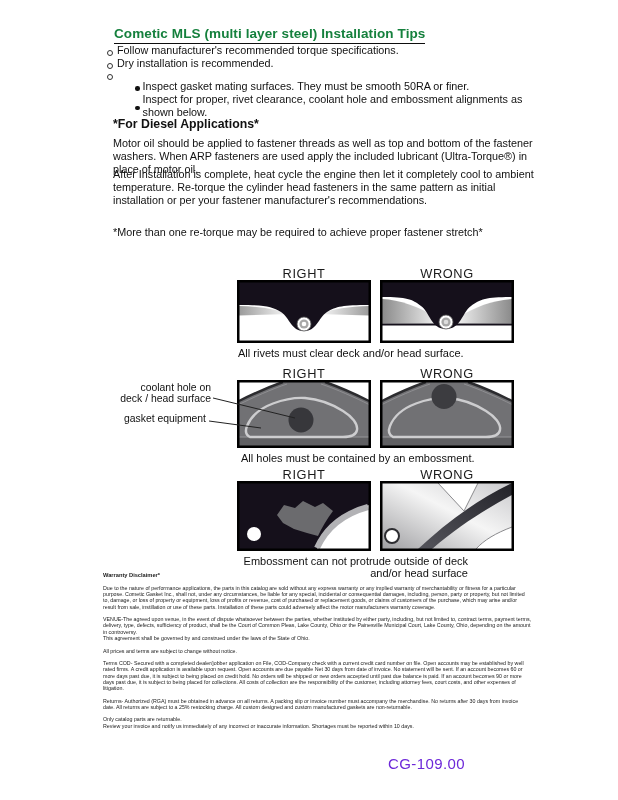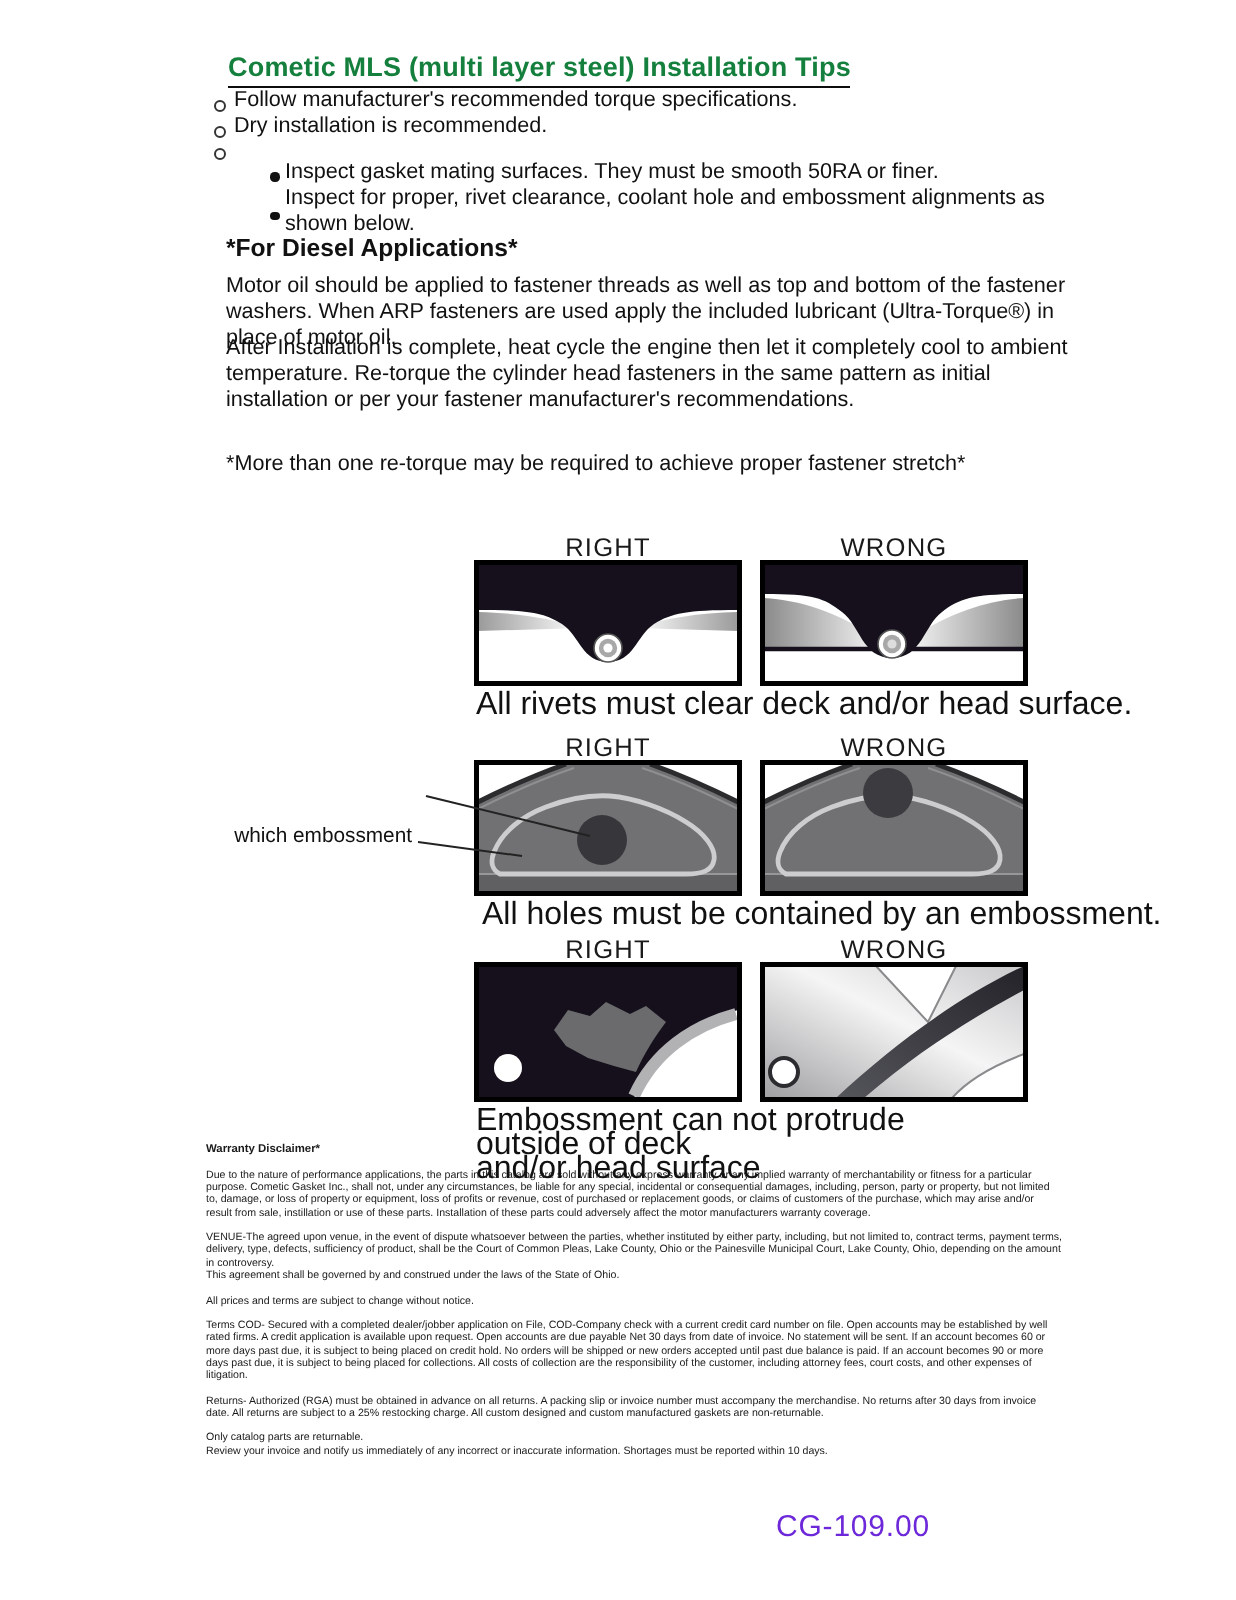--- a/index.html
+++ b/index.html
@@ -17,21 +17,21 @@
   .diesel-h{position:absolute;left:113px;top:117px;margin:0;font-size:12.3px;font-weight:bold;}
   .para{position:absolute;left:113px;width:434px;margin:0;font-size:10.8px;line-height:12.8px;}
   .p1{top:137px;}
   .p2{top:168px;}
   .p3{top:211px;margin-top:15px;}
   .diagrams{position:absolute;left:0;top:230px;width:618px;height:330px;margin-top:36px;}
   .dg-label{position:absolute;width:134px;text-align:center;font-size:12.8px;letter-spacing:.6px;
             color:#1a1a1a;}
   .panel{position:absolute;width:134px;display:block;}
   .panel svg{display:block;width:134px;}
-  .caption{position:absolute;font-size:16px;line-height:12.2px;color:#111;white-space:pre-line;}
+  .caption{position:absolute;font-size:11px;line-height:12.2px;color:#111;white-space:pre-line;text-align:right;}
   .callout{position:absolute;font-size:10.4px;line-height:11.4px;text-align:right;
            color:#111;white-space:pre-line;}
   .pointer-lines{position:absolute;left:0;top:0;width:618px;height:330px;pointer-events:none;}
   .legal{position:absolute;left:103px;top:572px;width:428px;font-size:5.3px;line-height:6.3px;
          color:#1a1a1a;}
   .legal-h{font-weight:bold;font-size:5.7px;margin:0 0 6.5px 0;}
   .legal p{margin:0 0 6.2px 0;white-space:pre-line;}
   .pagecode{position:absolute;left:388px;top:755px;font-size:15px;color:#6d28d9;letter-spacing:.4px;}
 </style>
 </head>
@@ -118,21 +118,23 @@
         <circle cx="66" cy="42" r="2.3" fill="#ddd"></circle>
         <rect x="1.25" y="1.25" width="131.5" height="60.5" fill="none" stroke="#000" stroke-width="2.5"></rect>
       </svg>
     </span>
 
     <div class="caption" style="left:238px;top:81px;">All rivets must clear deck and/or head surface.</div>
 
     <div class="dg-label" style="left:237px;top:100px;">RIGHT</div>
     <div class="dg-label" style="left:380px;top:100px;">WRONG</div>
 
-    <div class="callout" style="left:90px;top:147px;width:116px;">which embossment</div>
+    <div class="callout" style="left:96px;top:116px;width:115px;">coolant hole on
+deck / head surface</div>
+    <div class="callout" style="left:90px;top:147px;width:116px;">gasket equipment</div>
 
     <span class="panel" style="left:237px;top:114px;">
       <svg viewBox="0 0 134 68" width="134" height="68">
         <rect x="0" y="0" width="134" height="68" fill="#717174"></rect>
         <rect x="2" y="57" width="130" height="9" fill="#606063"></rect>
         <path d="M2,57 H132" stroke="#97979a" stroke-width="1"></path>
         <path d="M2,2 H46 C32,7 14,15 2,21 Z" fill="#fff"></path>
         <path d="M46,2 C32,7 14,15 2,21" stroke="#2c2c2f" stroke-width="2.4" fill="none"></path>
         <path d="M50,4 C35,9 15,18 2,24.5" stroke="#8f8f92" stroke-width="1" fill="none"></path>
         <path d="M132,2 H88 C102,7 120,15 132,21 Z" fill="#fff"></path>

